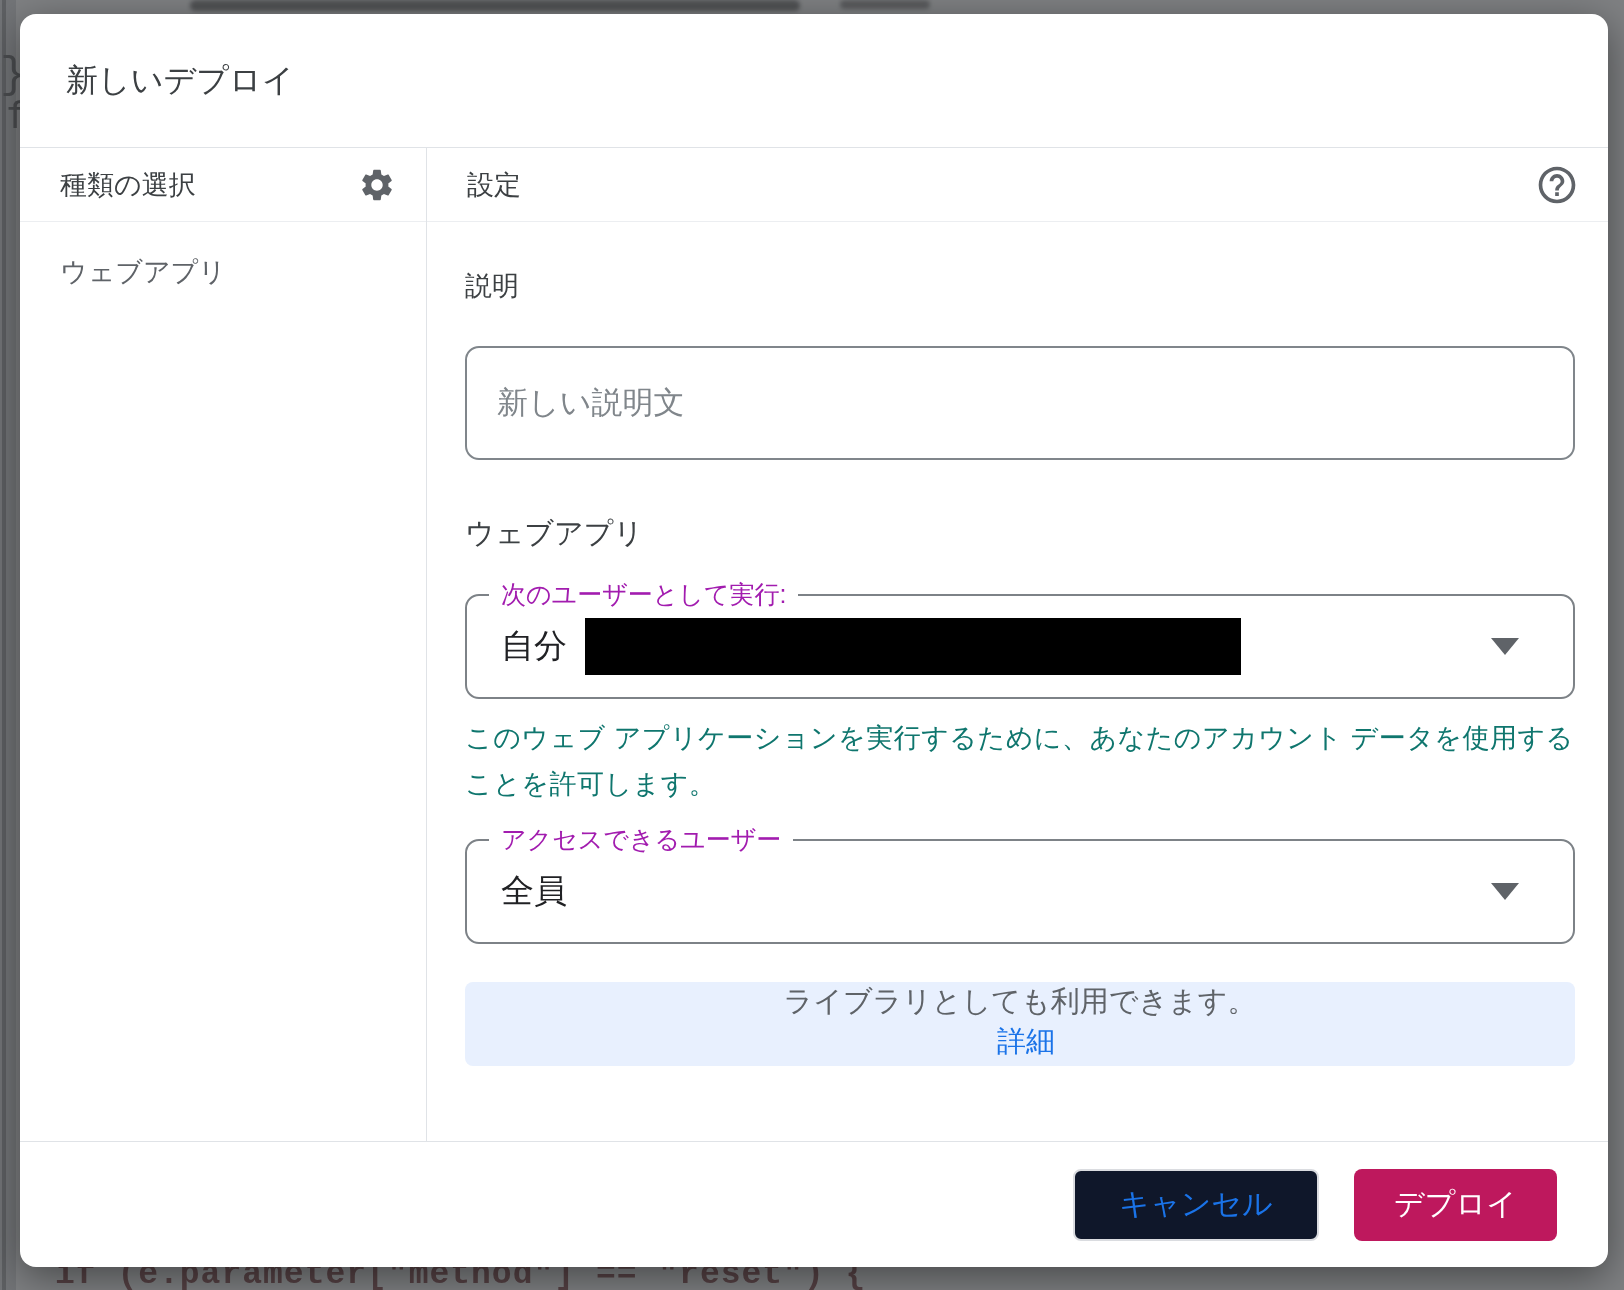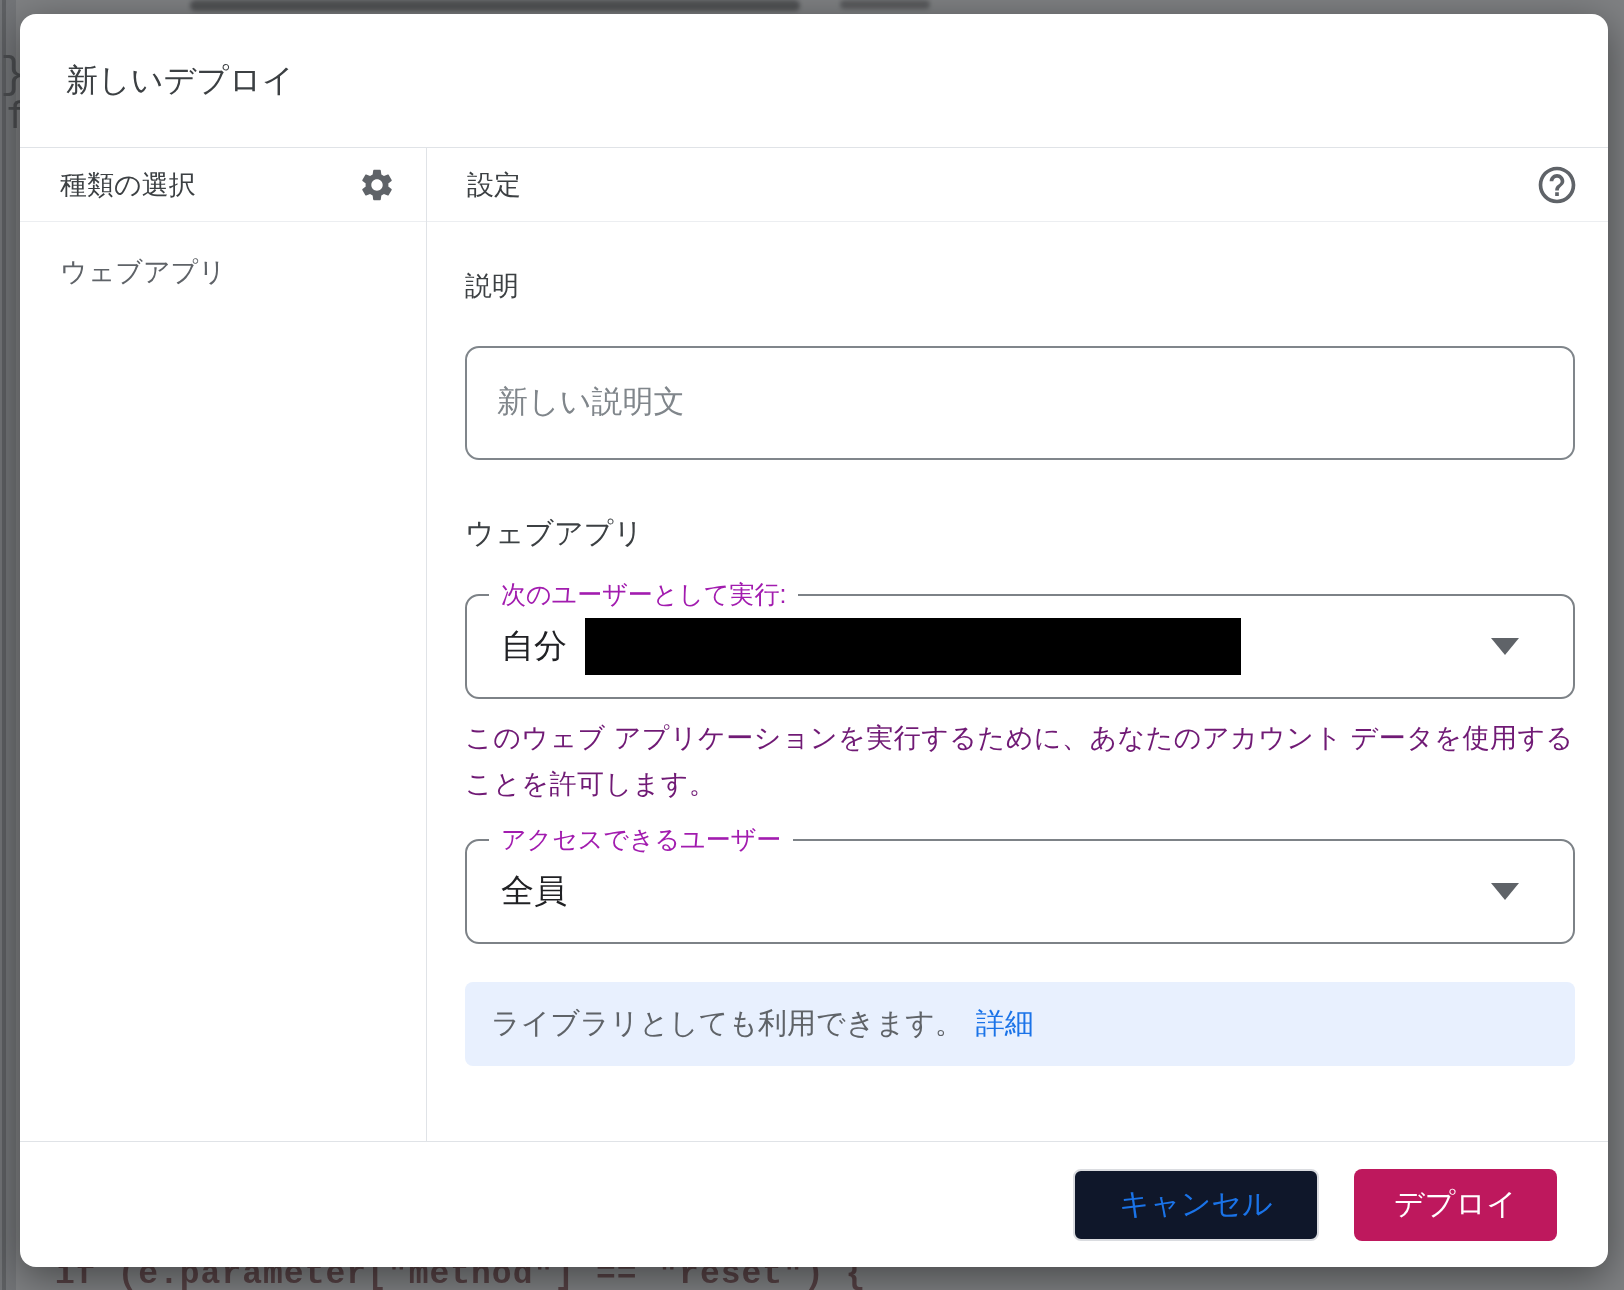--- a/index.html
+++ b/index.html
@@ -78,21 +78,21 @@
 
   .settings{ flex:1 1 auto; display:flex; flex-direction:column; min-width:0; }
   .settings-scroll{ flex:1 1 auto; padding:0 33px 0 38px; overflow:hidden; }
 
   .field-label{ margin-top:46px; font-size:27px; color:#3c4043; }
 
   .desc-input{
     margin-top:42px; width:100%; height:114px;
     border:2px solid #80868b; border-radius:14px;
     padding:0 30px; font-size:31px; color:#202124;
-    font-family:Liberation Mono, monospace;
+    font-family:Liberation Serif, serif;
     outline:none; background:#fff; display:block;
   }
   .desc-input::placeholder{ color:#80868b; opacity:1; }
 
   .section-title{ margin-top:54px; font-size:29px; color:#3c4043; }
 
   .select-fieldset{
     margin-top:28px; height:117px; width:100%;
     border:2px solid #7d8287; border-radius:14px;
     padding:0; cursor:pointer; background:#fff;
@@ -109,29 +109,29 @@
   .redaction{
     width:656px; height:57px; background:#000; margin-left:18px; flex:0 0 auto;
   }
   .dd-arrow{
     margin-left:auto; width:0; height:0;
     border-left:14px solid transparent; border-right:14px solid transparent;
     border-top:17px solid #5f6368;
   }
 
   .helper-text{
-    margin-top:16px; font-size:27px; line-height:46px; color:#701a75;
+    margin-top:16px; font-size:27px; line-height:46px; color:#0f766e;
     letter-spacing:.5px;
   }
 
   .library-banner{
     margin-top:38px; height:84px; border-radius:8px;
     background:#e8f0fe;
     display:flex; align-items:center; padding:0 26px;
-    font-size:29px; color:#5f6368;
+    font-size:29px; color:#5f6368;flex-direction:column;
   }
   .library-link{ color:#1a73e8; text-decoration:none; margin-left:12px; cursor:pointer; }
 
   .footer{
     height:126px; flex:0 0 126px;
     border-top:1px solid #e0e3e7;
     display:flex; align-items:center; justify-content:flex-end;
     padding-right:51px; gap:35px;
   }
   .btn{

